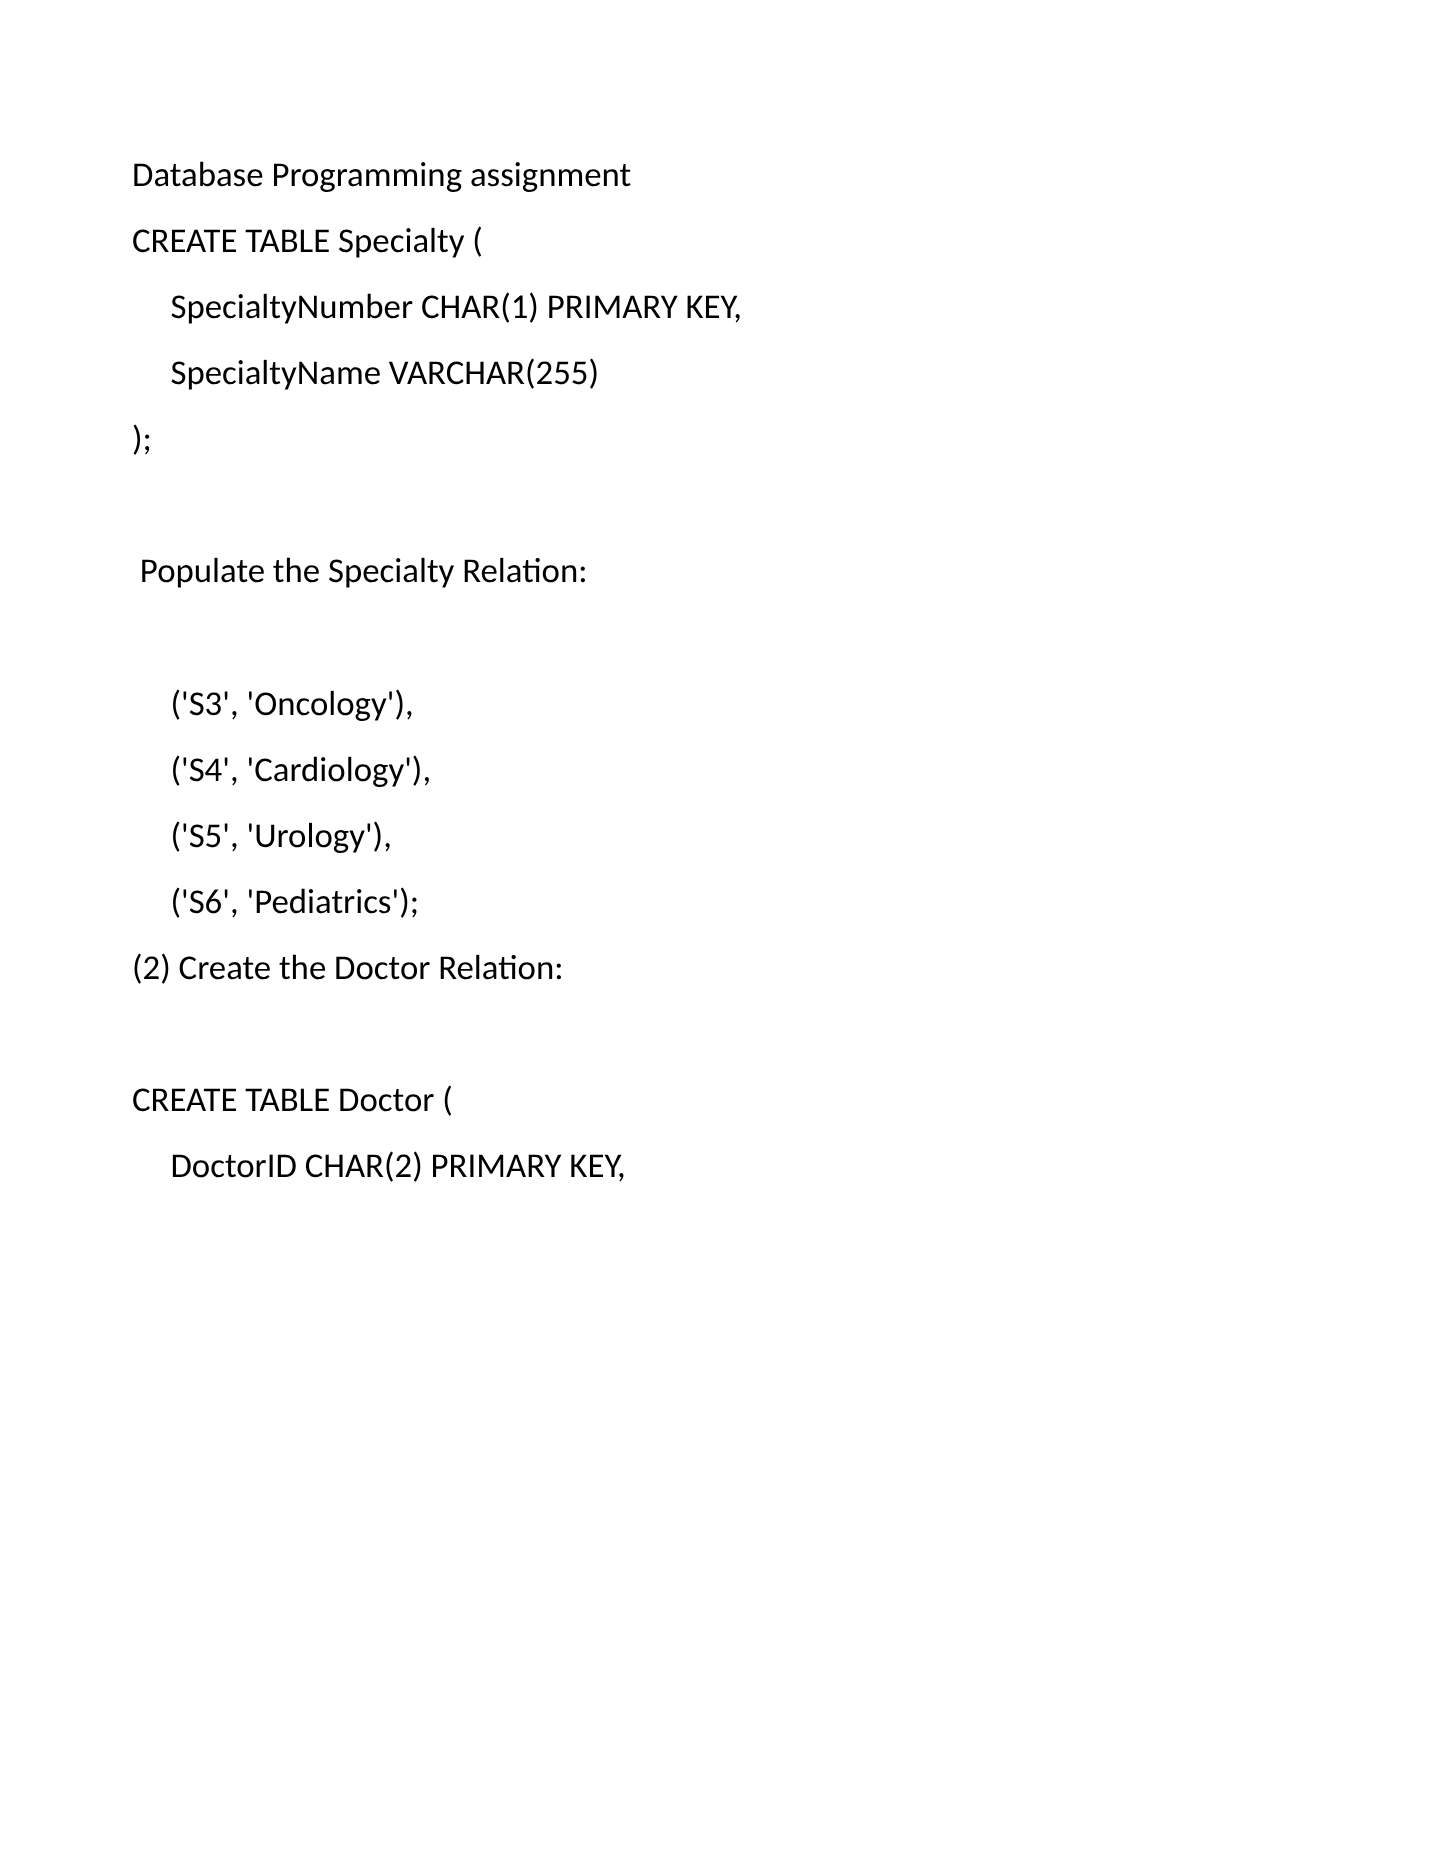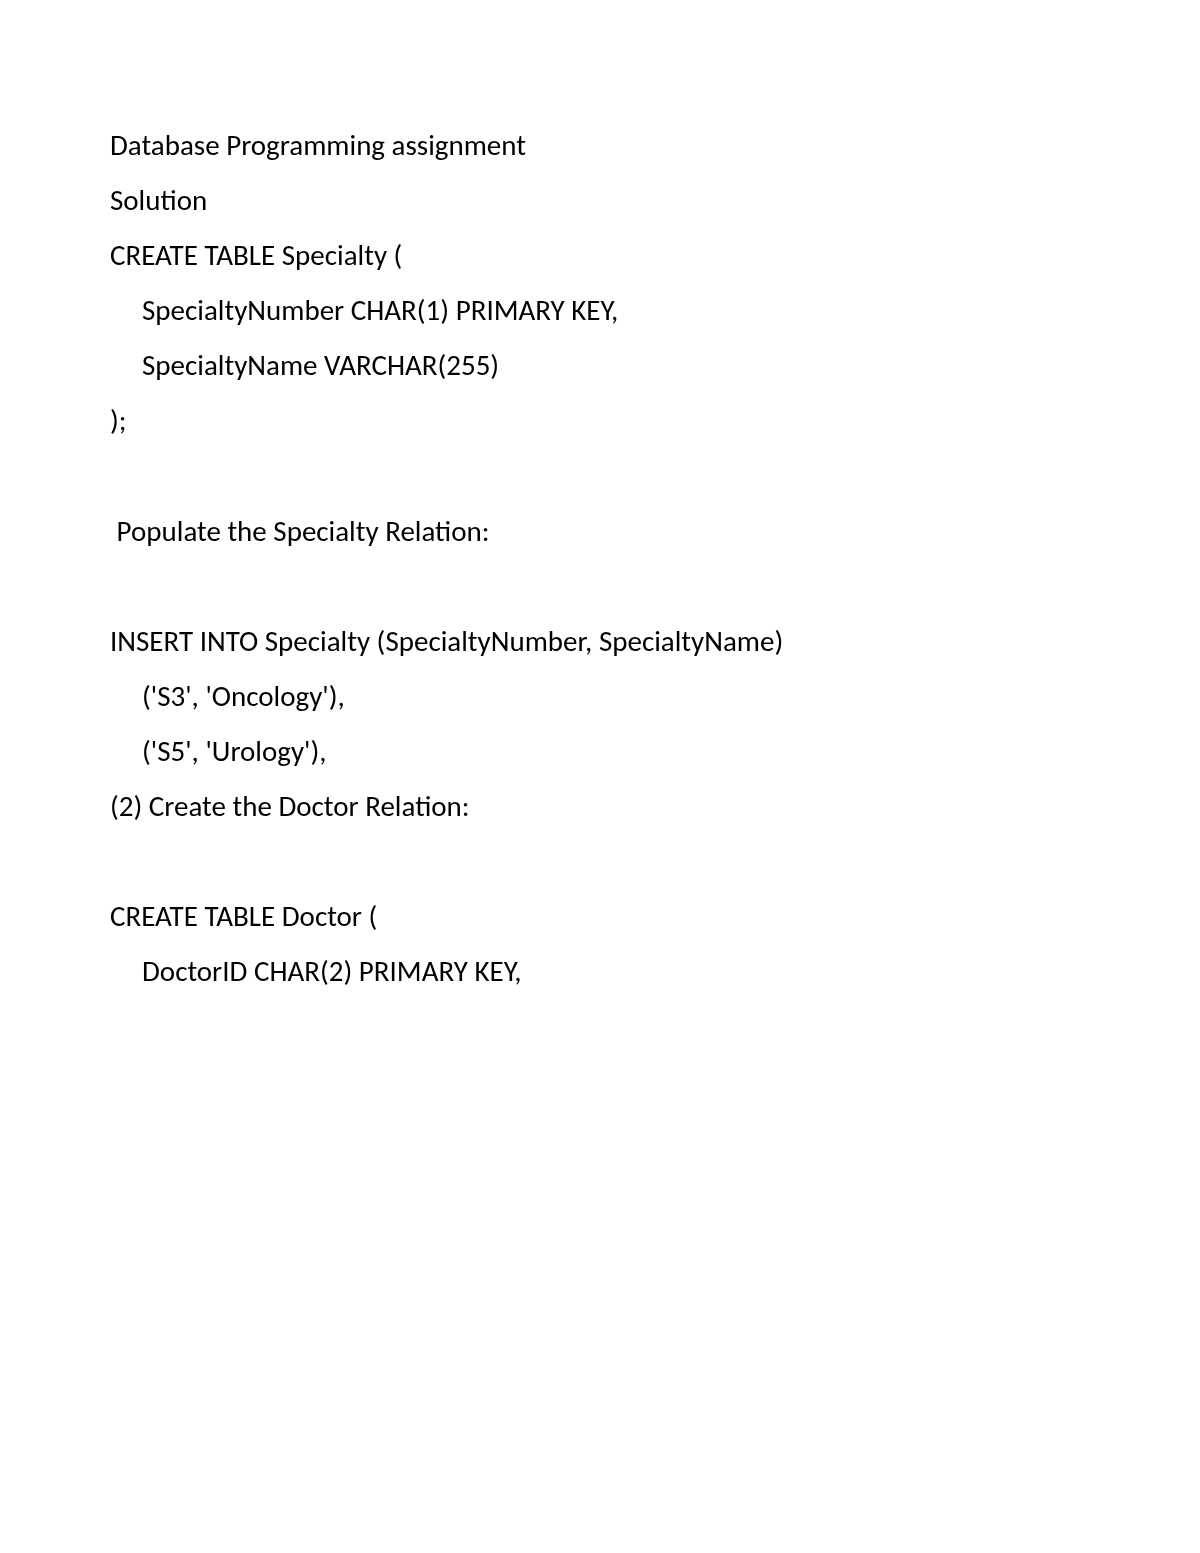--- a/index.html
+++ b/index.html
@@ -29,28 +29,28 @@
     }
     .spacer {
       height: 55px;
     }
   </style>
 </head>
 <body>
 
 <div class="doc-content" id="doc-root">
 <div class="line">Database Programming assignment</div>
-    <div class="line">Solution</div>
     <div class="line">CREATE TABLE Specialty (</div>
     <div class="line indent">SpecialtyNumber CHAR(1) PRIMARY KEY,</div>
     <div class="line indent">SpecialtyName VARCHAR(255)</div>
     <div class="line">);</div>
     <div class="spacer"></div>
     <div class="line"> Populate the Specialty Relation:</div>
     <div class="spacer"></div>
-    <div class="line">INSERT INTO Specialty (SpecialtyNumber, SpecialtyName)</div>
     <div class="line indent">('S3', 'Oncology'),</div>
+    <div class="line indent">('S4', 'Cardiology'),</div>
     <div class="line indent">('S5', 'Urology'),</div>
+    <div class="line indent">('S6', 'Pediatrics');</div>
     <div class="line">(2) Create the Doctor Relation:</div>
     <div class="spacer"></div>
     <div class="line">CREATE TABLE Doctor (</div>
     <div class="line indent">DoctorID CHAR(2) PRIMARY KEY,</div>
   </div>
 
 </body></html>

